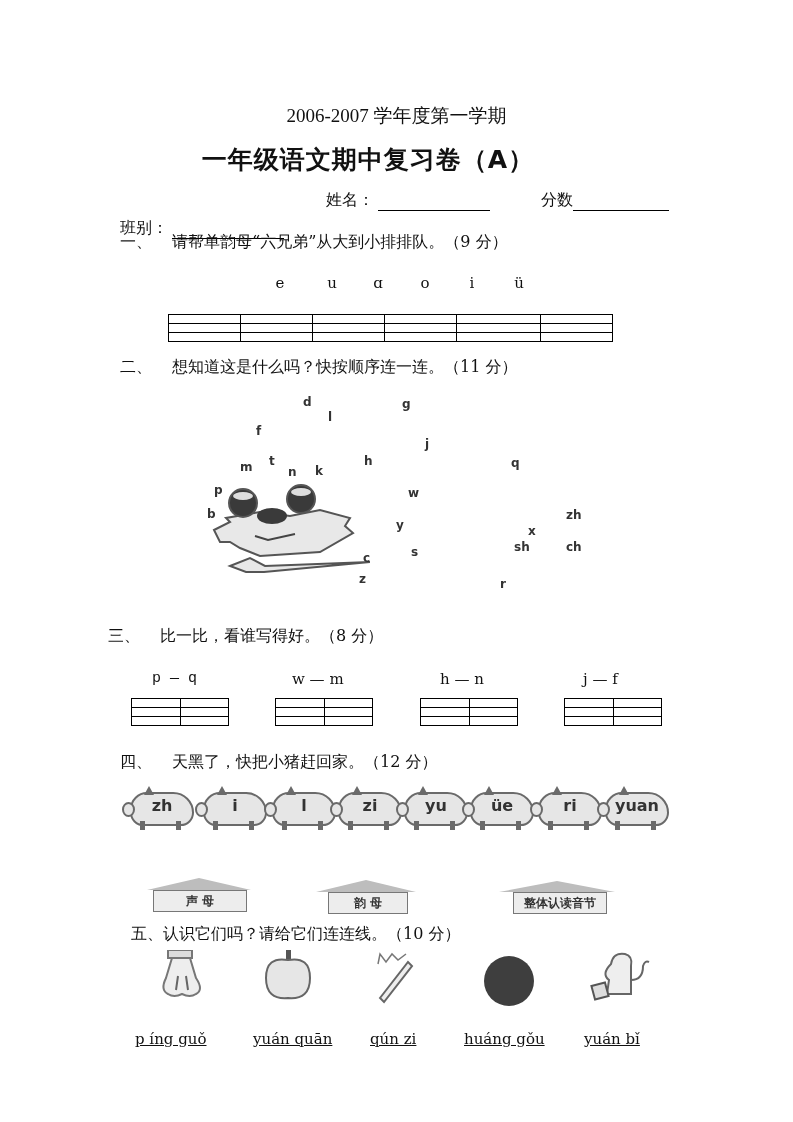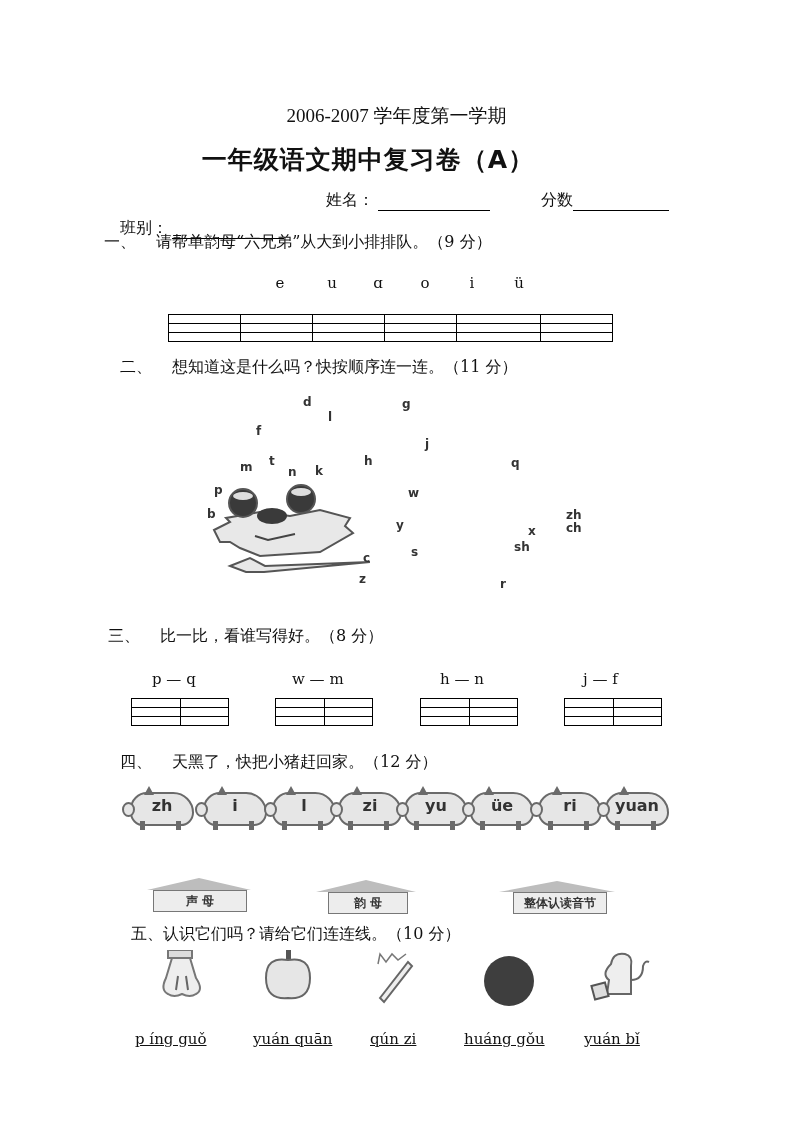--- a/index.html
+++ b/index.html
@@ -40,21 +40,21 @@
 </div>
 <div class="abs info" style="left:326px;">
   <span>姓名：</span>
   <span class="line" style="width:112px;margin-left:4px;"></span>
 </div>
 <div class="abs info" style="left:541px;">
   <span>分数</span>
   <span class="line" style="width:96px;"></span>
 </div>
 
-<div class="abs q" style="left:104px;top:232px;">
+<div class="abs q" style="left:120px;top:232px;">
   <span class="num">一、</span><span>请帮单韵母“六兄弟”从大到小排排队。（9 分）</span>
 </div>
 <div class="abs letters" style="left:0;width:793px;">
   <span style="left:270px;">e</span>
   <span style="left:322px;">u</span>
   <span style="left:368px;">ɑ</span>
   <span style="left:415px;">o</span>
   <span style="left:462px;">i</span>
   <span style="left:509px;">ü</span>
 </div>
@@ -114,30 +114,30 @@
   <span class="dot" style="left:511px;top:456px;">q</span>
   <span class="dot" style="left:214px;top:483px;">p</span>
   <span class="dot" style="left:408px;top:486px;">w</span>
   <span class="dot" style="left:207px;top:507px;">b</span>
   <span class="dot" style="left:396px;top:518px;">y</span>
   <span class="dot" style="left:566px;top:508px;">zh</span>
   <span class="dot" style="left:528px;top:524px;">x</span>
   <span class="dot" style="left:363px;top:551px;">c</span>
   <span class="dot" style="left:411px;top:545px;">s</span>
   <span class="dot" style="left:514px;top:540px;">sh</span>
-  <span class="dot" style="left:566px;top:521px;">ch</span>
+  <span class="dot" style="left:566px;top:540px;">ch</span>
   <span class="dot" style="left:359px;top:572px;">z</span>
   <span class="dot" style="left:500px;top:577px;">r</span>
 </div>
 
 <div class="abs q" style="left:108px;top:626px;">
   <span class="num">三、</span><span>比一比，看谁写得好。（8 分）</span>
 </div>
 <div class="pairs">
-  <span style="left:152px;top:670px;">p — q</span>
+  <span style="left:152px;top:670px;font-family:Liberation Mono, monospace;">p — q</span>
   <span style="left:292px;top:670px;">w — m</span>
   <span style="left:440px;top:670px;">h — n</span>
   <span style="left:583px;top:670px;">j — f</span>
 </div>
 <table class="grid" style="left:131px;top:698px;width:98px;">
     <tbody>
       <tr>
         <td></td>
         <td></td>
       </tr>

